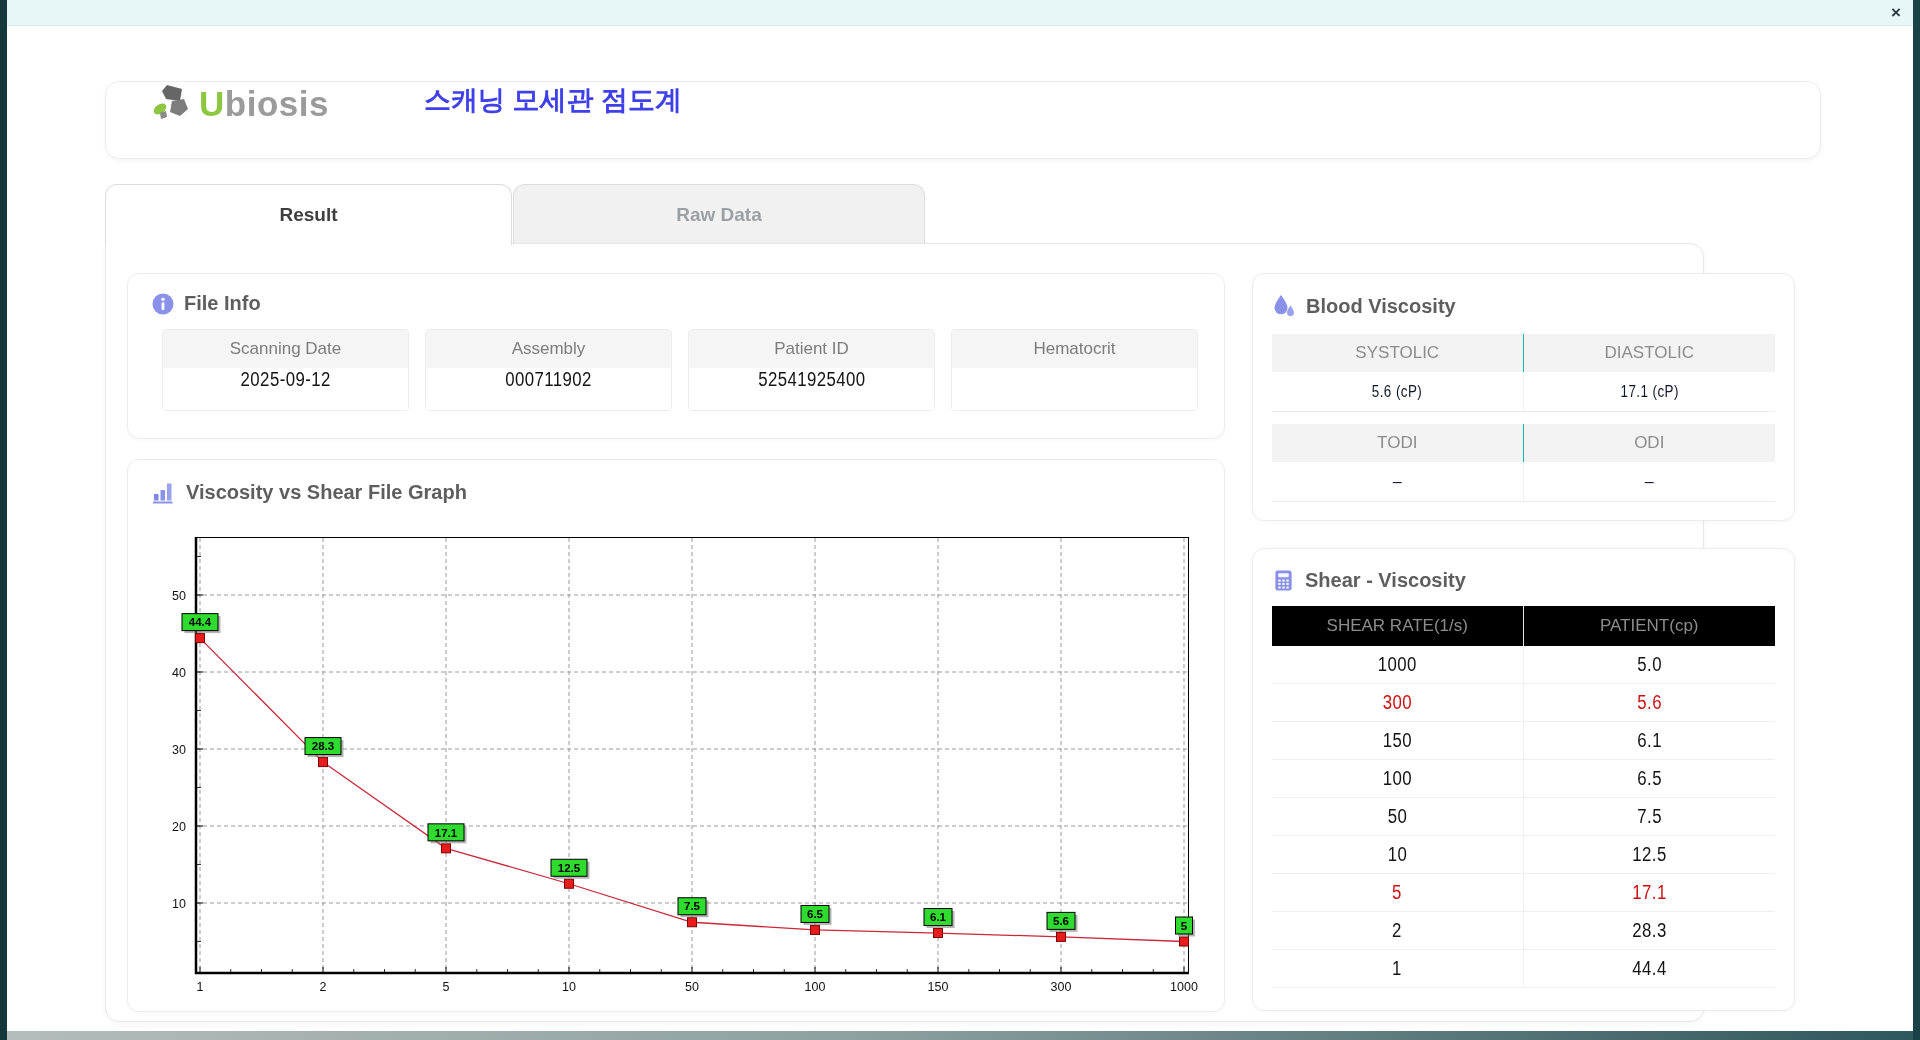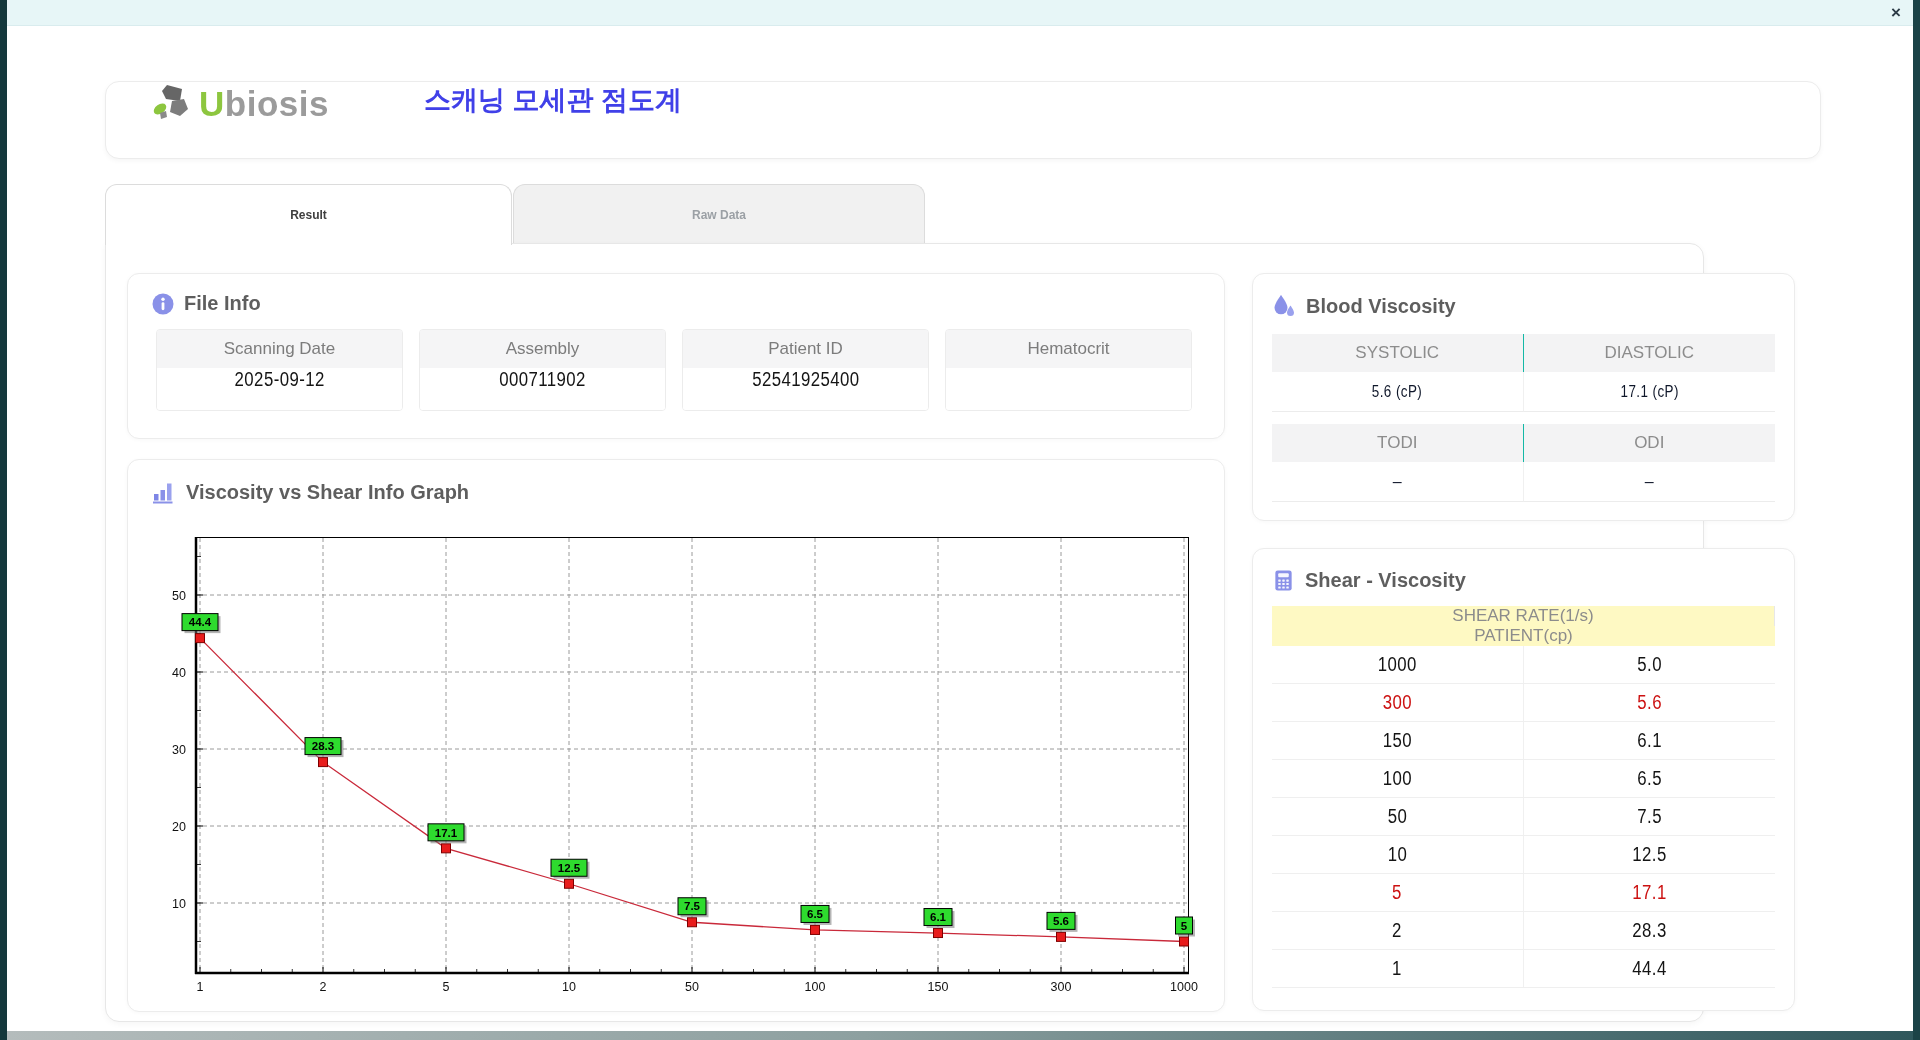--- a/index.html
+++ b/index.html
@@ -23,37 +23,37 @@
   .logo{display:flex;align-items:center}
   .logo-mark{width:44px;height:44px;margin-right:4px}
   .logo-text{font-size:35px;font-weight:bold;letter-spacing:.5px}
   .logo-text .u{color:#8dc63f}
   .logo-text .rest{color:#9b9b9b;font-weight:600}
   .app-title{margin-left:95px;font-size:27px;font-weight:bold;color:#4040e8}
 
   
   .tab{position:absolute;top:184px;height:60px;border:1px solid #dcdcdc;border-bottom:none;
     border-radius:12px 12px 0 0;display:flex;align-items:center;justify-content:center;
-    font-size:12px;cursor:pointer}
+    font-size:19px;cursor:pointer}
   .tab-result{left:105px;width:407px;background:#fff;color:#3f3f3f;font-weight:bold;z-index:3;height:61px}
   .tab-raw{left:513px;width:412px;background:#f1f1f1;color:#9ba0a5;font-weight:600;z-index:1}
 
   
   .panel{position:absolute;left:105px;top:243px;width:1599px;height:779px;background:#fff;
     border:1px solid #e7e7e7;border-radius:0 14px 14px 14px;box-shadow:0 2px 6px rgba(0,0,0,.04);z-index:2}
   .card{position:absolute;background:#fff;border:1px solid #ececec;border-radius:12px;
     box-shadow:0 1px 4px rgba(0,0,0,.03)}
   .card-title{display:flex;align-items:center;gap:10px;font-size:20px;font-weight:bold;color:#5e5e5e}
   .card-title svg{display:block}
 
   .num{display:inline-block;transform:scaleX(.84);transform-origin:center;letter-spacing:.5px}
 
   
   .file-info{left:21px;top:29px;width:1098px;height:166px;padding:18px 24px}
-  .fi-items{display:flex;gap:16px;margin-top:14px;margin-left:4px}
+  .fi-items{display:flex;gap:16px;margin-top:14px;margin-left:10px}
   .fi-item{width:247px;border:1px solid #ececec;border-radius:4px;overflow:hidden}
   .fi-label{height:38px;background:#f5f5f6;color:#7c7c7c;font-size:17px;display:flex;
     align-items:center;justify-content:center}
   .fi-value{height:42px;background:#fff;color:#141414;font-size:20px;display:flex;
     align-items:flex-start;justify-content:center}
 
   
   .graph-card{left:21px;top:215px;width:1098px;height:553px;padding:20px 24px}
   .plot-wrap{position:absolute;left:67px;top:77px;width:994px;height:437px}
   .plot-wrap svg{overflow:visible}
@@ -66,21 +66,21 @@
     display:flex;align-items:center;justify-content:center;border-right:1px solid #14b8a6}
   .mini-table .hrow>div:last-child{border-right:none}
   .mini-table .vrow>div{height:40px;background:#fff;color:#0f172a;font-size:16px;
     display:flex;align-items:center;justify-content:center;border-bottom:1px solid #ececec;
     border-right:1px solid #f0f0f0}
   .mini-table .vrow>div:last-child{border-right:none}
   .mini-table.second{margin-top:12px}
 
   .shear-card{left:1146px;top:304px;width:543px;height:463px;padding:20px 19px}
   .sv-table{margin-top:14px}
-  .sv-head{display:grid;grid-template-columns:1fr;height:40px;background:#fef9c3}
+  .sv-head{display:grid;grid-template-columns:1fr 1fr;height:40px;background:#000000}
   .sv-head>div{color:#8c8c8c;font-size:17px;display:flex;align-items:center;justify-content:center;
     border-right:1px solid #e7e7e8}
   .sv-head>div:last-child{border-right:none}
   .sv-row{display:grid;grid-template-columns:1fr 1fr;height:38px}
   .sv-row>div{display:flex;align-items:center;justify-content:center;font-size:20px;color:#141414;
     border-bottom:1px solid #efefef;border-right:1px solid #f0f0f0}
   .sv-row>div:last-child{border-right:none}
   .sv-row.hl>div{color:#cc1111}
 </style>
 </head>
@@ -149,21 +149,21 @@
   </div>
 
   <div class="card graph-card">
     <div class="card-title">
       <svg width="24" height="24" viewBox="0 0 24 24">
         <rect x="2" y="14" width="4.5" height="6.5" fill="#7e86e6"></rect>
         <rect x="8.5" y="10" width="4.5" height="10.5" fill="#8a91e8"></rect>
         <rect x="15" y="3.5" width="4.5" height="17" fill="#9aa1ee"></rect>
         <rect x="1" y="21.5" width="19.5" height="2" fill="#8a91e8"></rect>
       </svg>
-      <span>Viscosity vs Shear Info Graph</span>
+      <span>Viscosity vs Shear File Graph</span>
     </div>
     <div class="plot-wrap" id="plot"><svg width="994" height="437" viewBox="0 0 994 437">
           <rect x="0.5" y="0.5" width="993" height="436" fill="#ffffff" stroke="#000" stroke-width="1"></rect>
           <line x1="5" y1="1" x2="5" y2="436" stroke="#9a9a9a" stroke-width="1" stroke-dasharray="4 3"></line>
           <line x1="128" y1="1" x2="128" y2="436" stroke="#9a9a9a" stroke-width="1" stroke-dasharray="4 3"></line>
           <line x1="251" y1="1" x2="251" y2="436" stroke="#9a9a9a" stroke-width="1" stroke-dasharray="4 3"></line>
           <line x1="374" y1="1" x2="374" y2="436" stroke="#9a9a9a" stroke-width="1" stroke-dasharray="4 3"></line>
           <line x1="497" y1="1" x2="497" y2="436" stroke="#9a9a9a" stroke-width="1" stroke-dasharray="4 3"></line>
           <line x1="620" y1="1" x2="620" y2="436" stroke="#9a9a9a" stroke-width="1" stroke-dasharray="4 3"></line>
           <line x1="743" y1="1" x2="743" y2="436" stroke="#9a9a9a" stroke-width="1" stroke-dasharray="4 3"></line>

